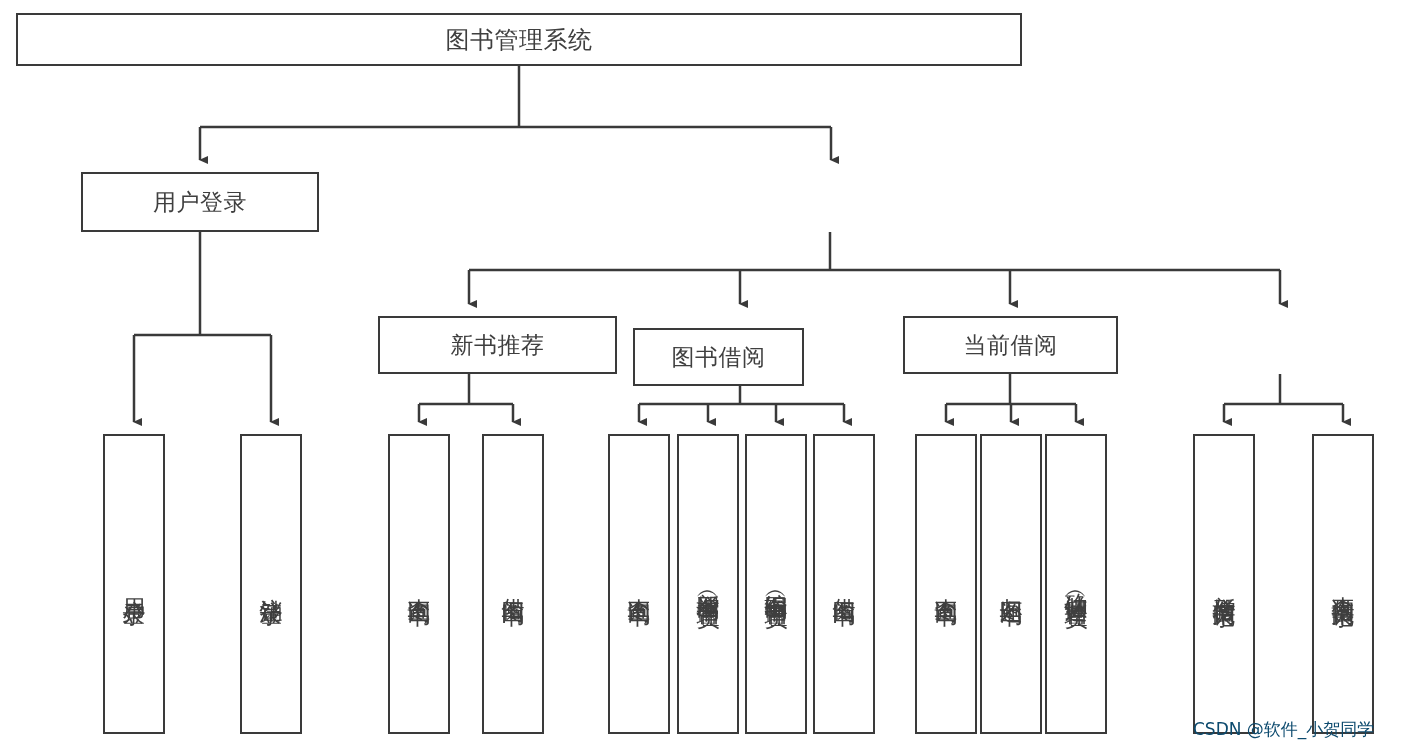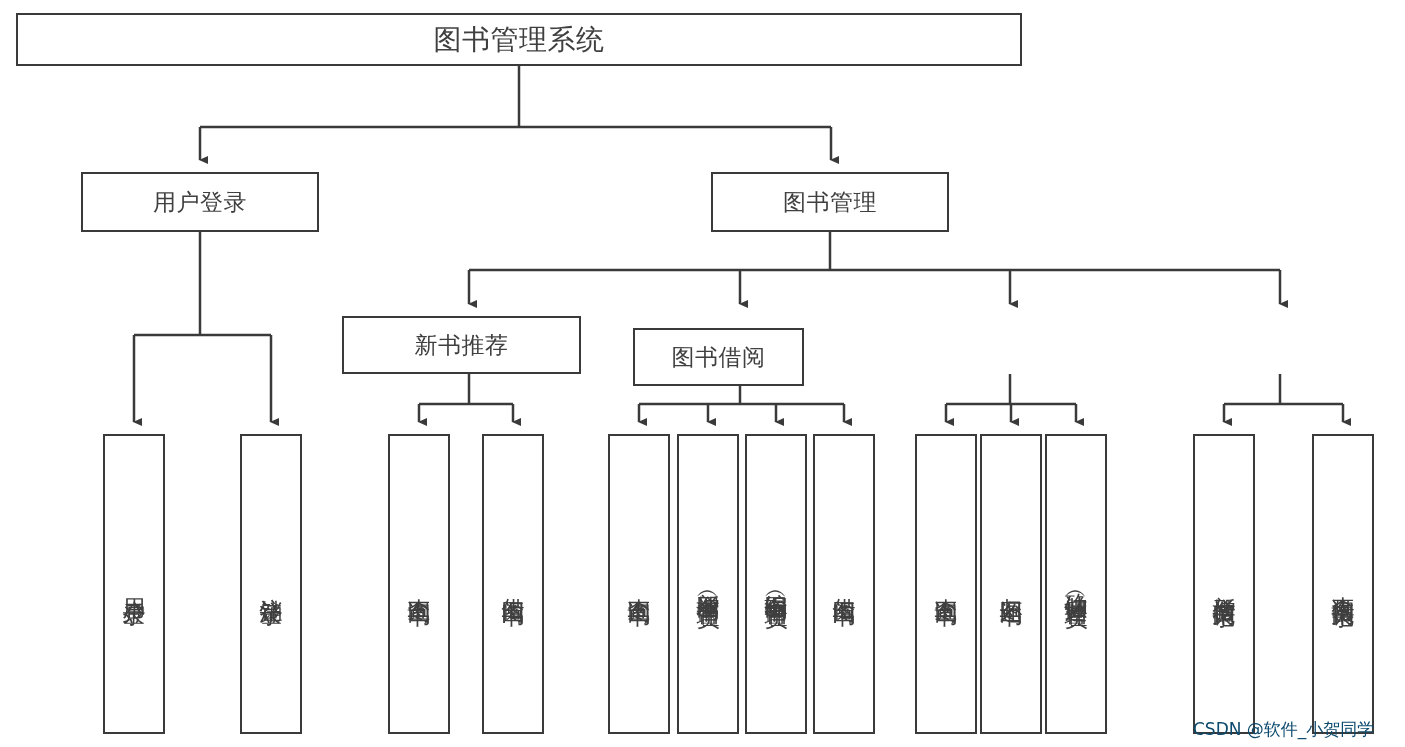--- a/index.html
+++ b/index.html
@@ -44,21 +44,21 @@
     letter-spacing: 2px;
   }
   .node.vert .vtext {
     writing-mode: vertical-rl;
     text-orientation: upright;
     line-height: 1.0;
     white-space: nowrap;
     display: block;
   }
   .node.root {
-    font-size: 28px;
+    font-size: 24px;
     justify-content: center;
   }
   .watermark {
     position: absolute;
     color: #0c4a6e;
     font-size: 17px;
     white-space: nowrap;
     font-family: "DejaVu Sans", sans-serif;
   }
 </style>
@@ -117,29 +117,29 @@
     </g>
   </svg>
 
   <div class="node horiz root" style="left:16px; top:13px; width:1006px; height:53px;">
     <span>图书管理系统</span>
   </div>
 
   <div class="node horiz" style="left:81px; top:172px; width:238px; height:60px;">
     <span>用户登录</span>
   </div>
-  <div class="node horiz" style="left:711px; top:172px; width:238px; height:60px;">
-    <span>图书管理</span>
-  </div>
 
-  <div class="node horiz" style="left:342px; top:316px; width:239px; height:58px;align-items:center;">
+  <div class="node horiz" style="left:378px; top:316px; width:239px; height:58px;align-items:center;">
     <span>新书推荐</span>
   </div>
   <div class="node horiz" style="left:633px; top:328px; width:171px; height:58px;">
     <span>图书借阅</span>
+  </div>
+  <div class="node horiz" style="left:903px; top:316px; width:215px; height:58px;">
+    <span>当前借阅</span>
   </div>
 
   <div class="node vert" style="left:103px; top:434px; width:62px; height:300px;">
     <span class="vtext">用户登录</span>
   </div>
   <div class="node vert" style="left:240px; top:434px; width:62px; height:300px;">
     <span class="vtext">注销登录</span>
   </div>
 
   <div class="node vert" style="left:388px; top:434px; width:62px; height:300px;">

